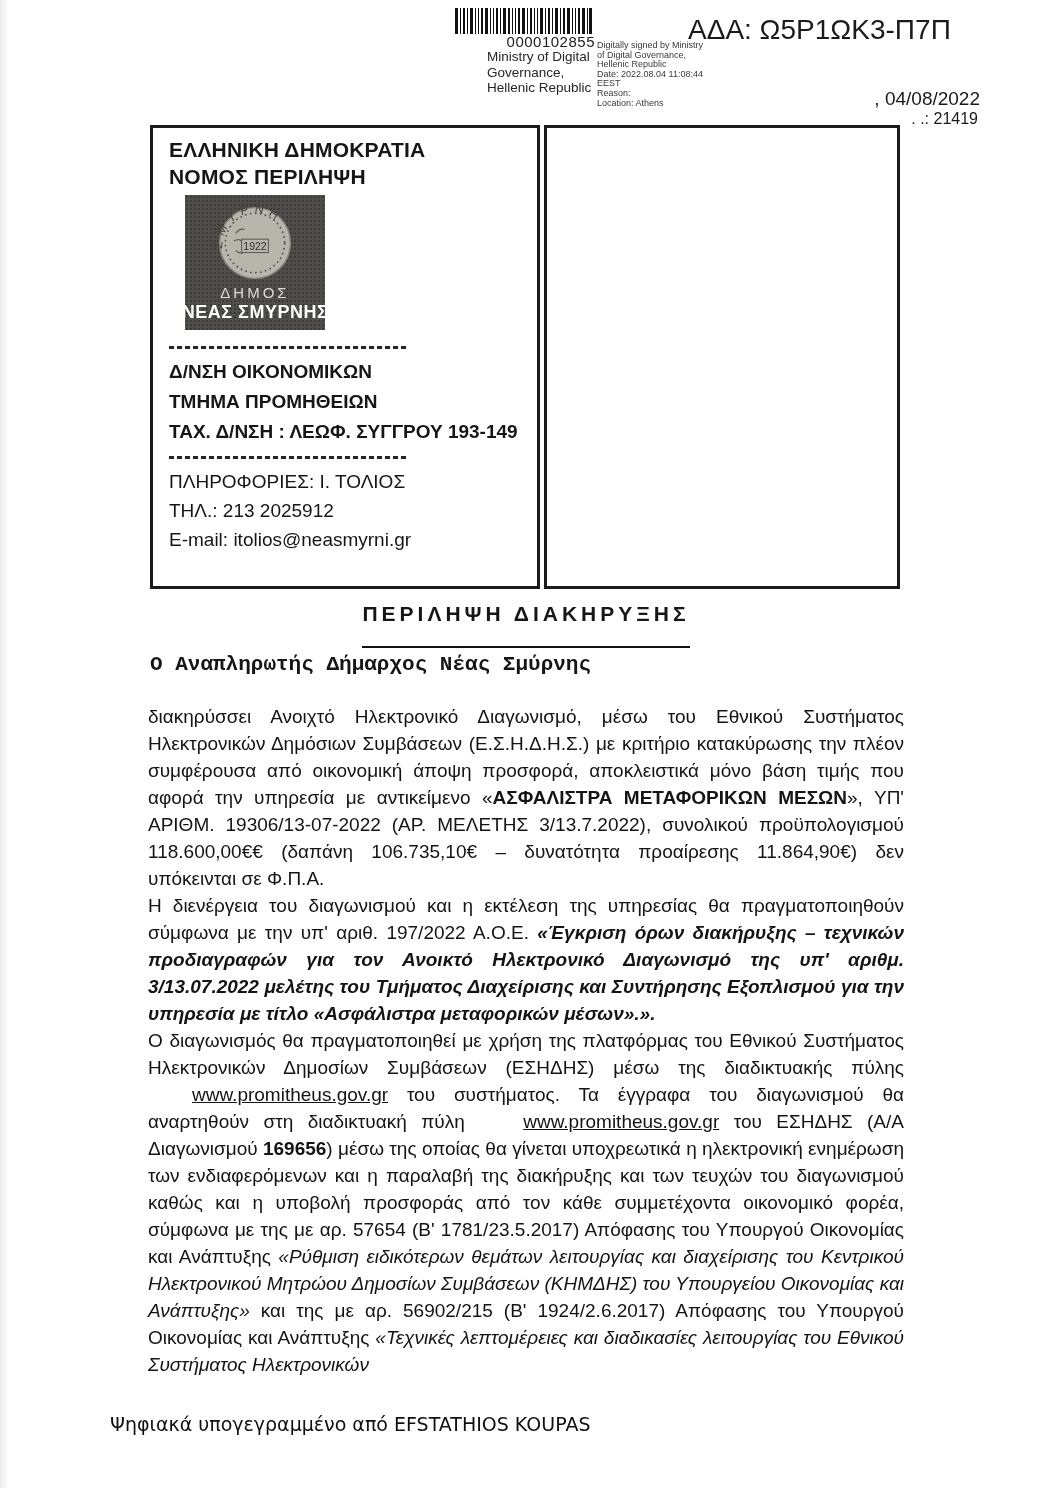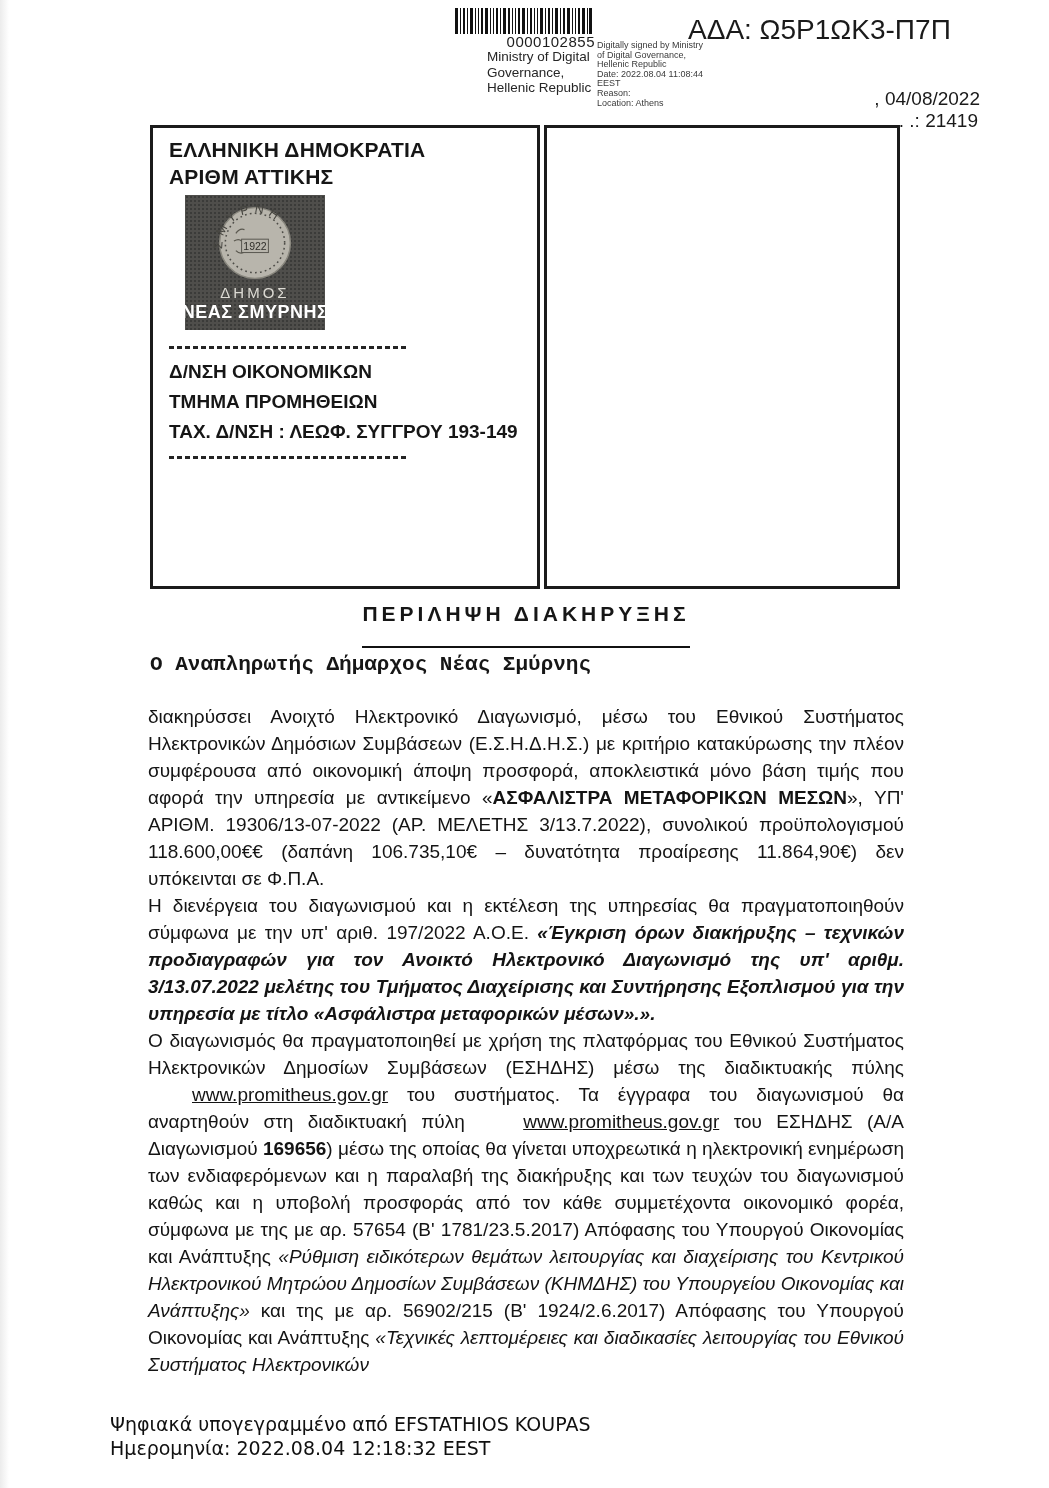--- a/index.html
+++ b/index.html
@@ -10,21 +10,21 @@
   .abs{position:absolute;}
 
   
   .barcode{left:455px;top:8px;width:137px;height:26px;}
   .barcode-number{left:452px;top:33px;width:143px;text-align:right;
                   font-size:15px;letter-spacing:.5px;color:#1d1d1d;}
   .ministry{left:487px;top:49px;font-size:13.5px;line-height:15.5px;color:#262626;}
   .sigblock{left:597px;top:41px;font-size:9px;line-height:9.6px;color:#3a3a3a;}
   .ada{left:688px;top:14px;font-size:28px;color:#1a1a1a;white-space:nowrap;}
   .date-line{right:69px;top:88px;font-size:19px;color:#1a1a1a;text-align:right;}
-  .protocol-line{right:71px;top:110px;font-size:19px;color:#1a1a1a;text-align:right;}
+  .protocol-line{right:71px;top:110px;font-size:16px;color:#1a1a1a;text-align:right;}
 
   
   .box{border:3px solid #1b1b1b;box-sizing:border-box;background:#fff;}
   .box-left{left:150px;top:125px;width:390px;height:464px;padding:8px 14px 8px 16px;}
   .box-right{left:544px;top:125px;width:356px;height:464px;}
   .hb-line{font-weight:bold;font-size:21px;line-height:27px;letter-spacing:.2px;}
 
   .logo{margin:5px 0 0 16px;width:140px;height:135px;background-color:#4f4e4b;
         background-image:radial-gradient(#3b3b39 1px, rgba(0,0,0,0) 1.3px);
         background-size:4px 4px;position:relative;
@@ -125,21 +125,21 @@
     <div>Reason:</div>
     <div>Location: Athens</div>
   </div>
 
   <div class="abs ada">ΑΔΑ: Ω5Ρ1ΩΚ3-Π7Π</div>
   <div class="abs date-line">, 04/08/2022</div>
   <div class="abs protocol-line">. .: 21419</div>
 
   <div class="abs box box-left">
     <div class="hb-line">ΕΛΛΗΝΙΚΗ ΔΗΜΟΚΡΑΤΙΑ</div>
-    <div class="hb-line">ΑΡΙΘΜ ΑΤΤΙΚΗΣ</div>
+    <div class="hb-line">ΝΟΜΟΣ ΠΕΡΙΛΗΨΗ</div>
 
     <div class="logo">
       <svg class="coin-svg" viewBox="0 0 100 92">
         <circle cx="50" cy="46" r="37" fill="#b8b5ac" stroke="#8a887f" stroke-width="1.5"></circle>
         <circle cx="50" cy="46" r="31" fill="none" stroke="#4e4d48" stroke-width="1.6" stroke-dasharray="1.8 3.4"></circle>
         <path id="coinArc" d="M 18 60 A 34 34 0 1 1 82 60" fill="none"></path>
         <text font-size="13" fill="#45443f" letter-spacing="5" font-family="Liberation Sans, sans-serif">
           <textPath href="#coinArc" startOffset="6%">ΣΜΥΡΝΗ</textPath>
         </text>
         <rect x="36" y="42" width="28" height="14" fill="none" stroke="#55534c" stroke-width="1"></rect>
@@ -153,35 +153,39 @@
     <div class="dashes"></div>
 
     <div class="dept">
       <div class="dept-line">Δ/ΝΣΗ ΟΙΚΟΝΟΜΙΚΩΝ</div>
       <div class="dept-line">ΤΜΗΜΑ ΠΡΟΜΗΘΕΙΩΝ</div>
       <div class="dept-line">ΤΑΧ. Δ/ΝΣΗ : ΛΕΩΦ. ΣΥΓΓΡΟΥ 193-149</div>
     </div>
 
     <div class="dashes dashes2"></div>
 
+    <div class="contact">
+      <div class="contact-line">ΠΛΗΡΟΦΟΡΙΕΣ: Ι. ΤΟΛΙΟΣ</div>
+      <div class="contact-line">ΤΗΛ.: 213 2025912</div>
+      <div class="contact-line">E-mail: itolios@neasmyrni.gr</div>
+    </div>
   </div>
 
   <div class="abs box box-right"></div>
 
   <div class="abs title-wrap">
     <span class="title">ΠΕΡΙΛΗΨΗ ΔΙΑΚΗΡΥΞΗΣ</span>
   </div>
   <div class="abs subtitle-wrap">
     <span class="subtitle">Ο Αναπληρωτής Δήμαρχος Νέας Σμύρνης</span>
   </div>
 
   <div class="abs doc-body">
     <p><span>διακηρύσσει Ανοιχτό Ηλεκτρονικό Διαγωνισμό, μέσω του Εθνικού Συστήματος Ηλεκτρονικών Δημόσιων Συμβάσεων (Ε.Σ.Η.Δ.Η.Σ.) με κριτήριο κατακύρωσης την πλέον συμφέρουσα από οικονομική άποψη προσφορά, αποκλειστικά μόνο βάση τιμής που αφορά την υπηρεσία με αντικείμενο «</span><span class="b">ΑΣΦΑΛΙΣΤΡΑ ΜΕΤΑΦΟΡΙΚΩΝ ΜΕΣΩΝ</span><span>», ΥΠ' ΑΡΙΘΜ. 19306/13-07-2022 (ΑΡ. ΜΕΛΕΤΗΣ 3/13.7.2022), συνολικού προϋπολογισμού 118.600,00€€ (δαπάνη 106.735,10€ – δυνατότητα προαίρεσης 11.864,90€) δεν υπόκεινται σε Φ.Π.Α.</span></p>
     <p><span>Η διενέργεια του διαγωνισμού και η εκτέλεση της υπηρεσίας θα πραγματοποιηθούν σύμφωνα με την υπ' αριθ. 197/2022 Α.Ο.Ε. </span><span class="bi">«Έγκριση όρων διακήρυξης – τεχνικών προδιαγραφών για τον Ανοικτό Ηλεκτρονικό Διαγωνισμό της υπ' αριθμ. 3/13.07.2022 μελέτης του Τμήματος Διαχείρισης και Συντήρησης Εξοπλισμού για την υπηρεσία με τίτλο «Ασφάλιστρα μεταφορικών μέσων».».</span></p>
     <p><span>Ο διαγωνισμός θα πραγματοποιηθεί με χρήση της πλατφόρμας του Εθνικού Συστήματος Ηλεκτρονικών Δημοσίων Συμβάσεων (ΕΣΗΔΗΣ) μέσω της διαδικτυακής πύλης </span><span class="lnk">www.promitheus.gov.gr</span><span> του συστήματος. Τα έγγραφα του διαγωνισμού θα αναρτηθούν στη διαδικτυακή πύλη </span><span class="lnk">www.promitheus.gov.gr</span><span> του ΕΣΗΔΗΣ (Α/Α Διαγωνισμού </span><span class="b">169656</span><span>) μέσω της οποίας θα γίνεται υποχρεωτικά η ηλεκτρονική ενημέρωση των ενδιαφερόμενων και η παραλαβή της διακήρυξης και των τευχών του διαγωνισμού καθώς και η υποβολή προσφοράς από τον κάθε συμμετέχοντα οικονομικό φορέα, σύμφωνα με της με αρ. 57654 (Β' 1781/23.5.2017) Απόφασης του Υπουργού Οικονομίας και Ανάπτυξης </span><span class="i">«Ρύθμιση ειδικότερων θεμάτων λειτουργίας και διαχείρισης του Κεντρικού Ηλεκτρονικού Μητρώου Δημοσίων Συμβάσεων (ΚΗΜΔΗΣ) του Υπουργείου Οικονομίας και Ανάπτυξης»</span><span> και της με αρ. 56902/215 (Β' 1924/2.6.2017) Απόφασης του Υπουργού Οικονομίας και Ανάπτυξης </span><span class="i">«Τεχνικές λεπτομέρειες και διαδικασίες λειτουργίας του Εθνικού Συστήματος Ηλεκτρονικών</span></p>
   </div>
 
   <div class="abs footer">
     <div>Ψηφιακά υπογεγραμμένο από EFSTATHIOS KOUPAS</div>
-    <div>Ημερομηνία: 2022.08.04 12:18:32 EEST</div>
   </div>
 
 </div>
 
 </body></html>

